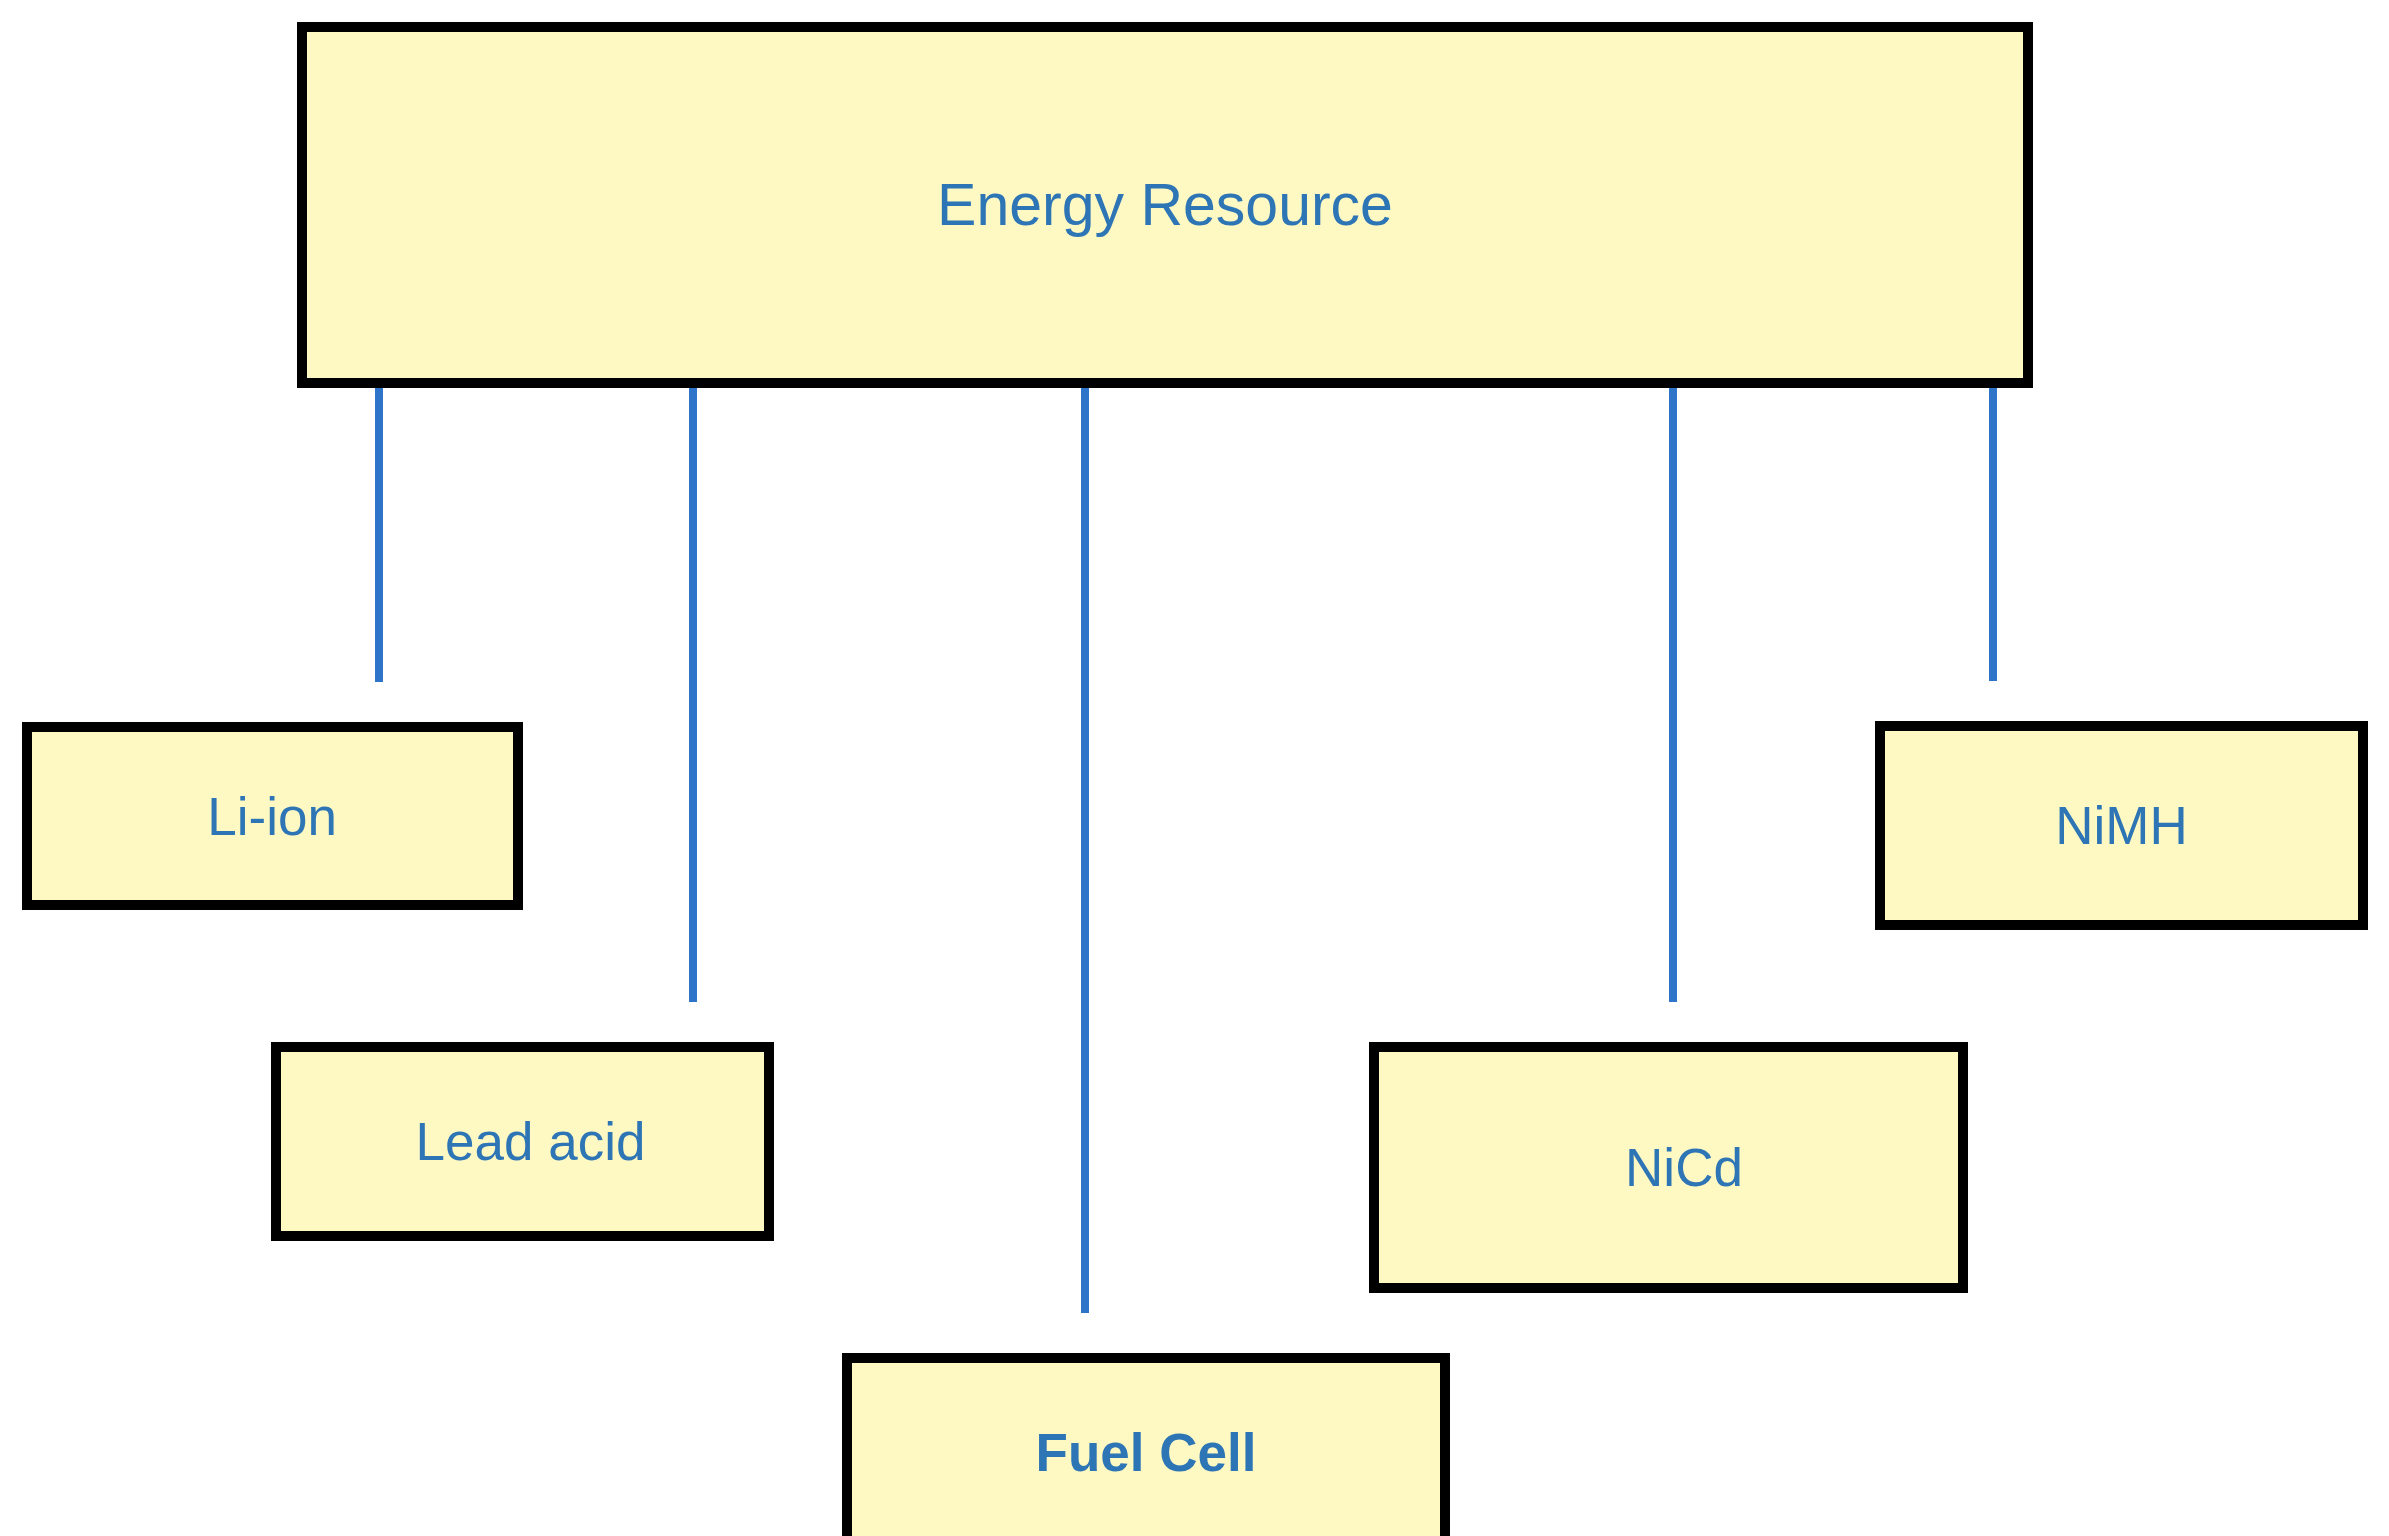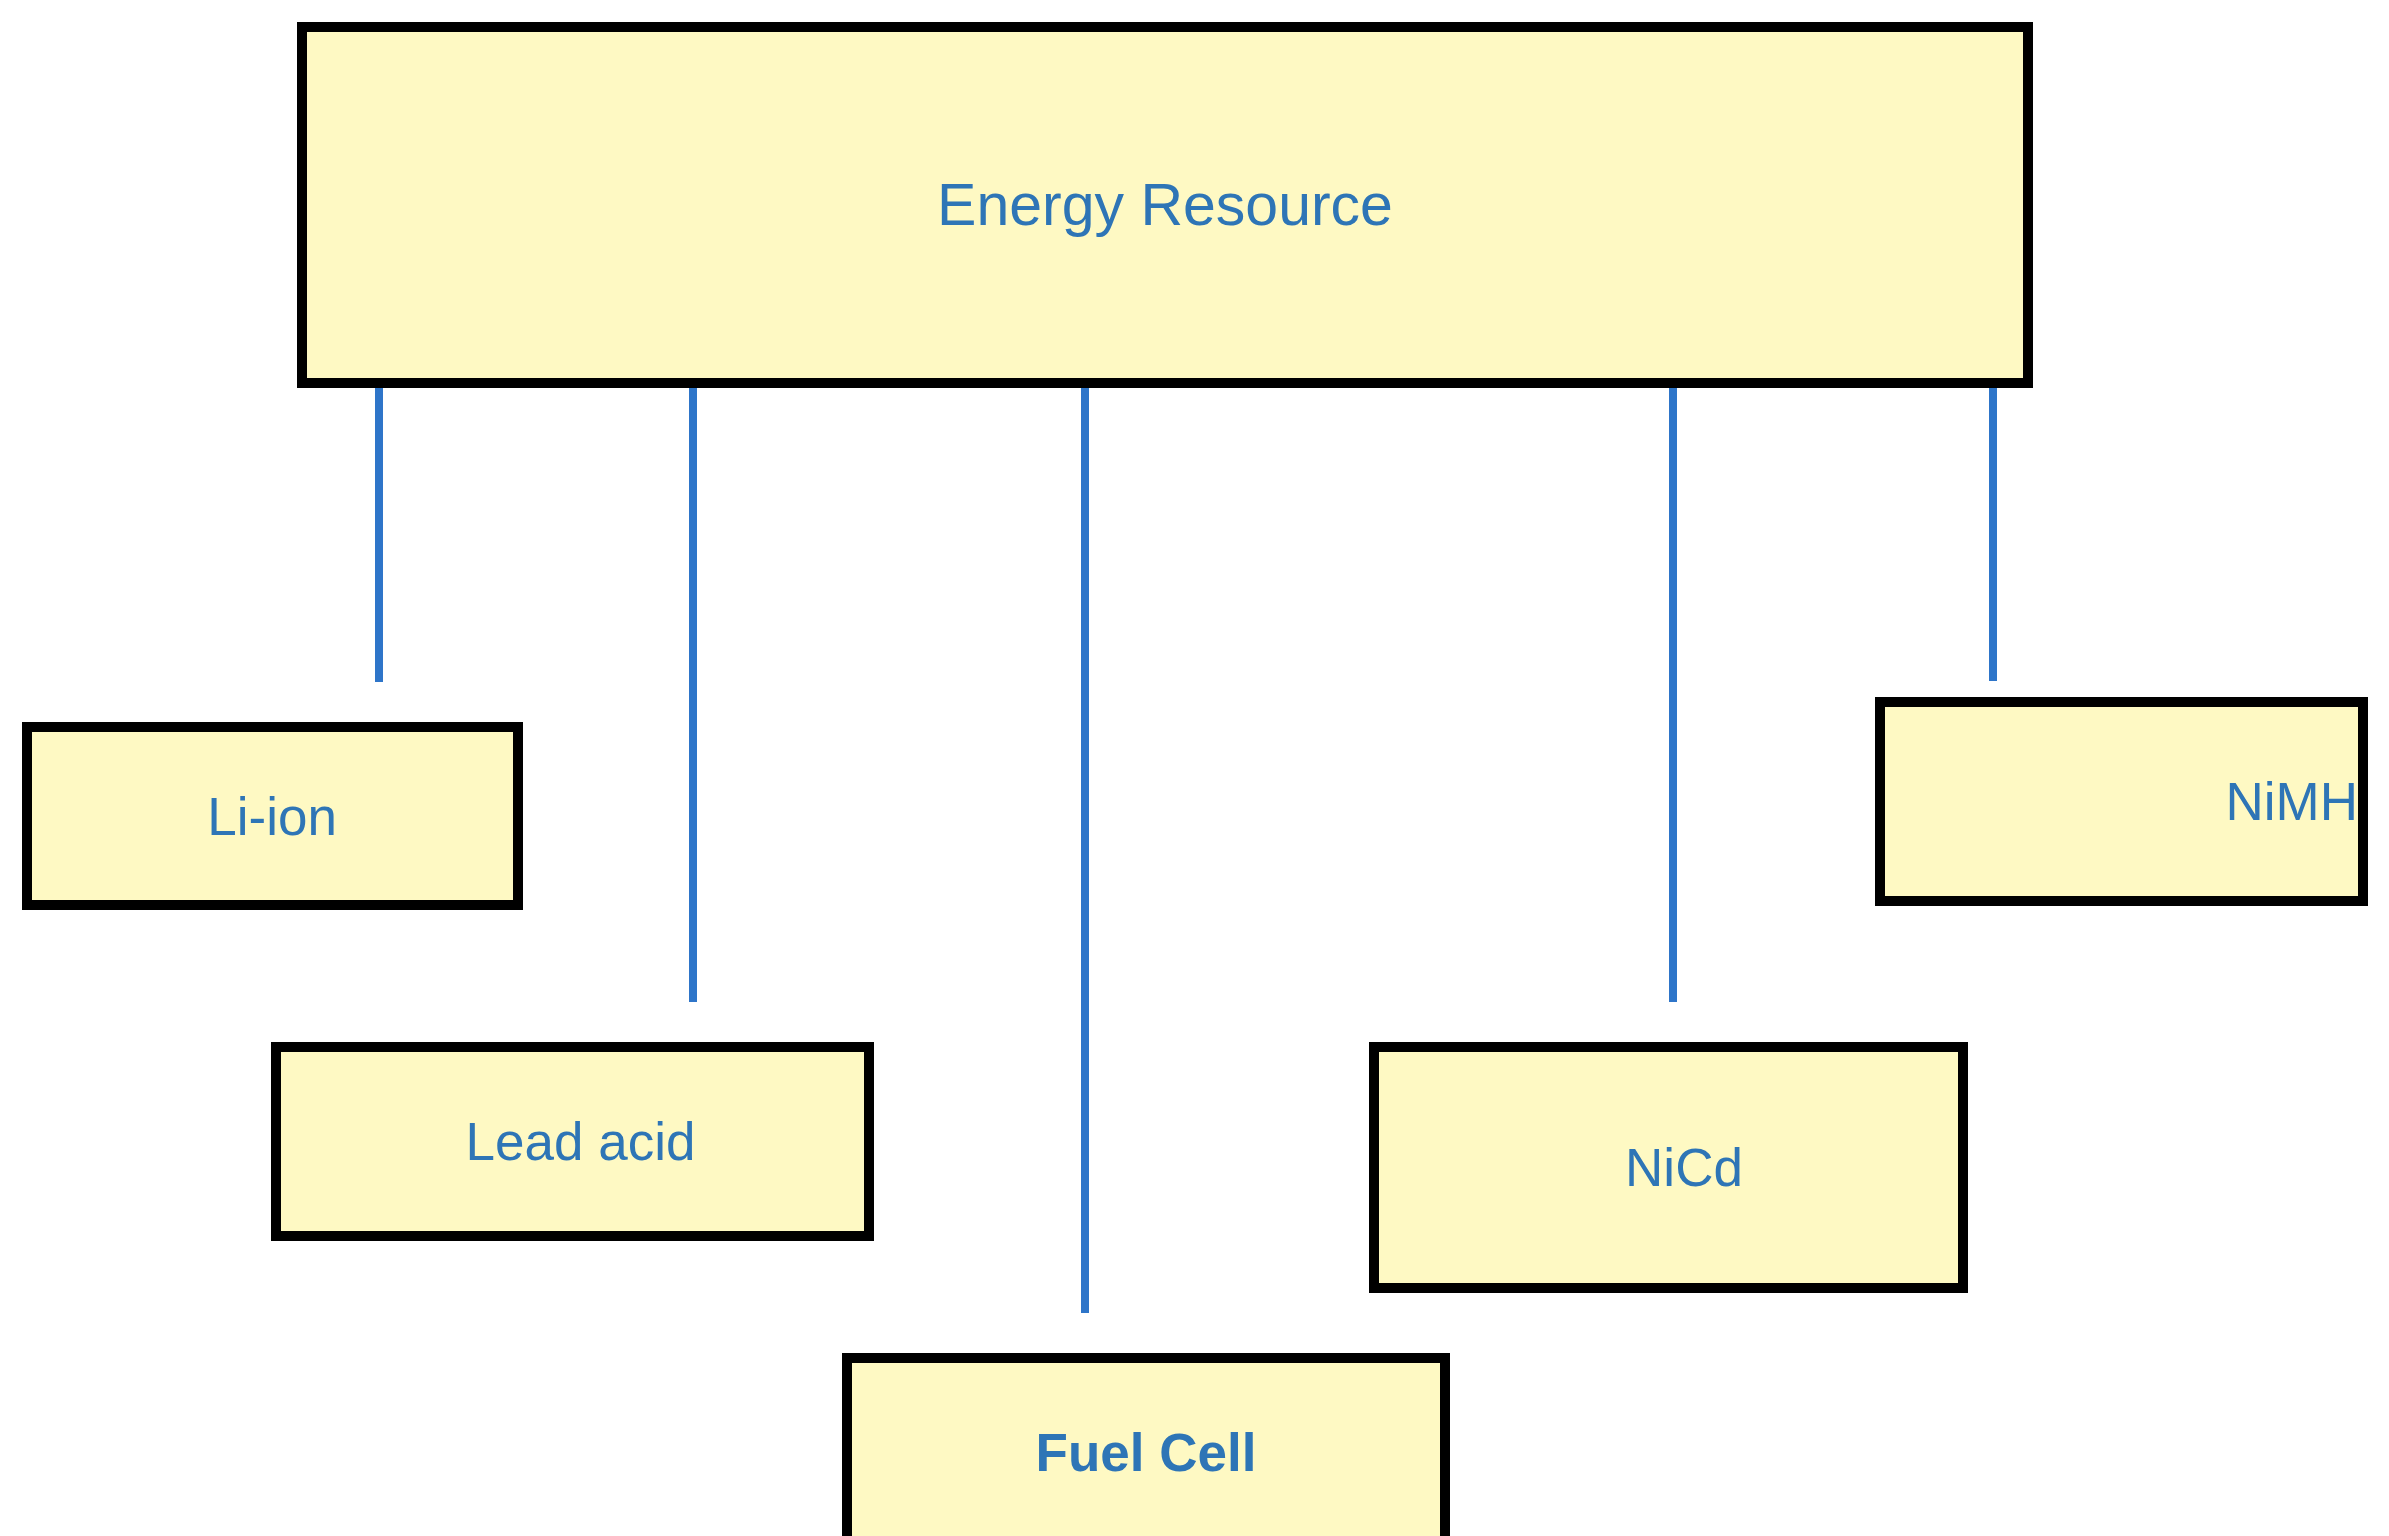--- a/index.html
+++ b/index.html
@@ -31,24 +31,24 @@
     top: 21.6px;
     width: 1736px;
     height: 366px;
     font-size: 59px;
   }
   .node-child {
     font-size: 53px;
     margin-top: 40px;
   }
   .node-li-ion    { left: 21.6px;   top: 682px;  width: 501px; height: 188px; }
-  .node-lead-acid { left: 271px;  top: 1002px; width: 603px; height: 199px; padding-left: 16px; }
+  .node-lead-acid { left: 271px;  top: 1002px; width: 503px; height: 199px; padding-left: 16px; }
   .node-fuel-cell { left: 842px; top: 1313px; width: 608px; height: 199px; font-weight: bold; }
   .node-nicd      { left: 1369px; top: 1002px; width: 599px; height: 251px; padding-left: 31px; }
-  .node-nimh      { left: 1875px; top: 657px;  width: 493px; height: 209px; justify-content: flex-end; }
+  .node-nimh      { left: 1875px; top: 681px;  width: 493px; height: 209px; }
   .connector {
     position: absolute;
     width: 7.7px;
     background: var(--connector-color, #2E75C9);
     z-index: 1;
   }
   .connector-1 { left: 375px;  top: 388px; height: 294px; }
   .connector-2 { left: 689px;  top: 388px; height: 614px; }
   .connector-3 { left: 1081px; top: 388px; height: 925px; }
   .connector-4 { left: 1669px; top: 388px; height: 614px; }

